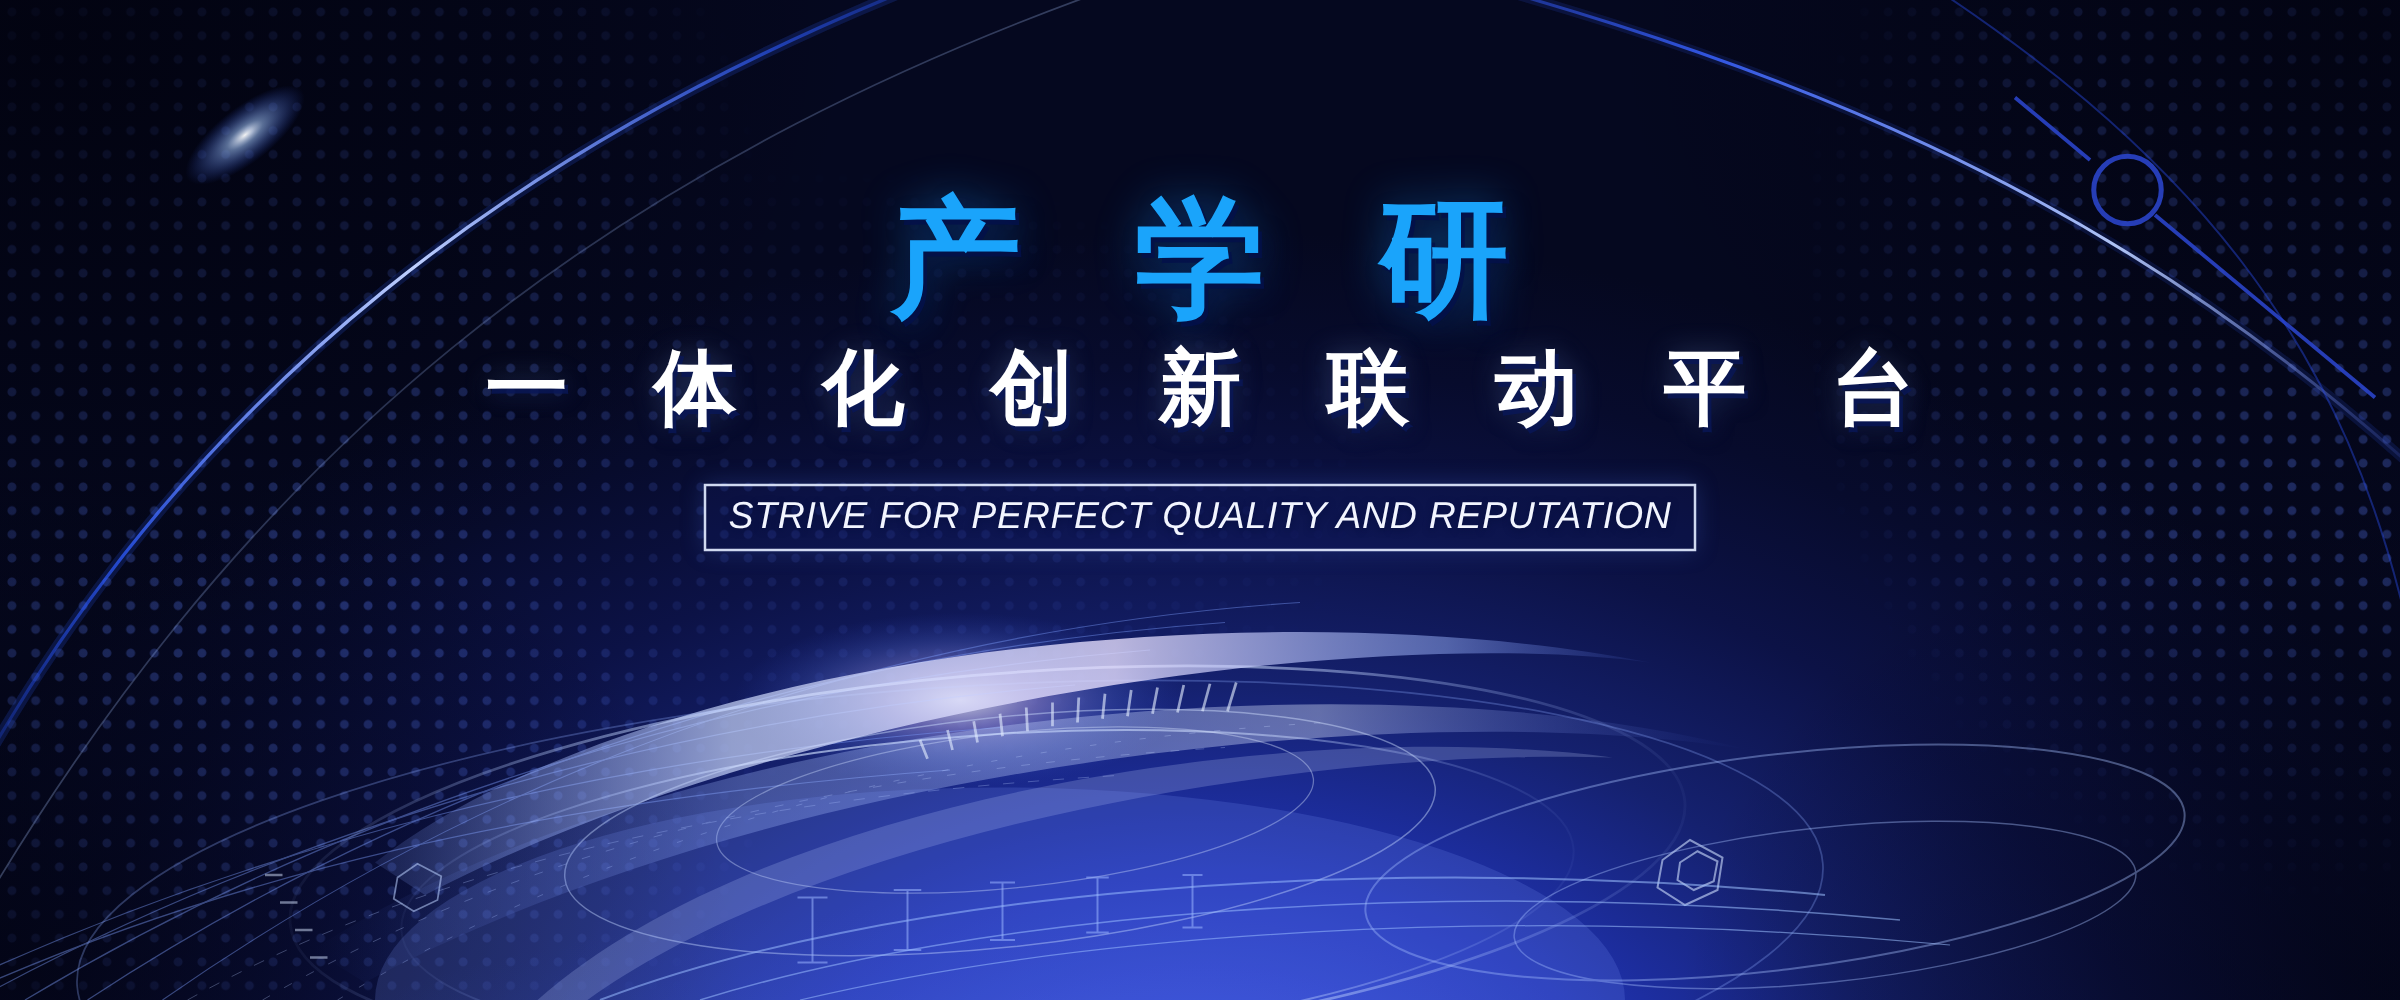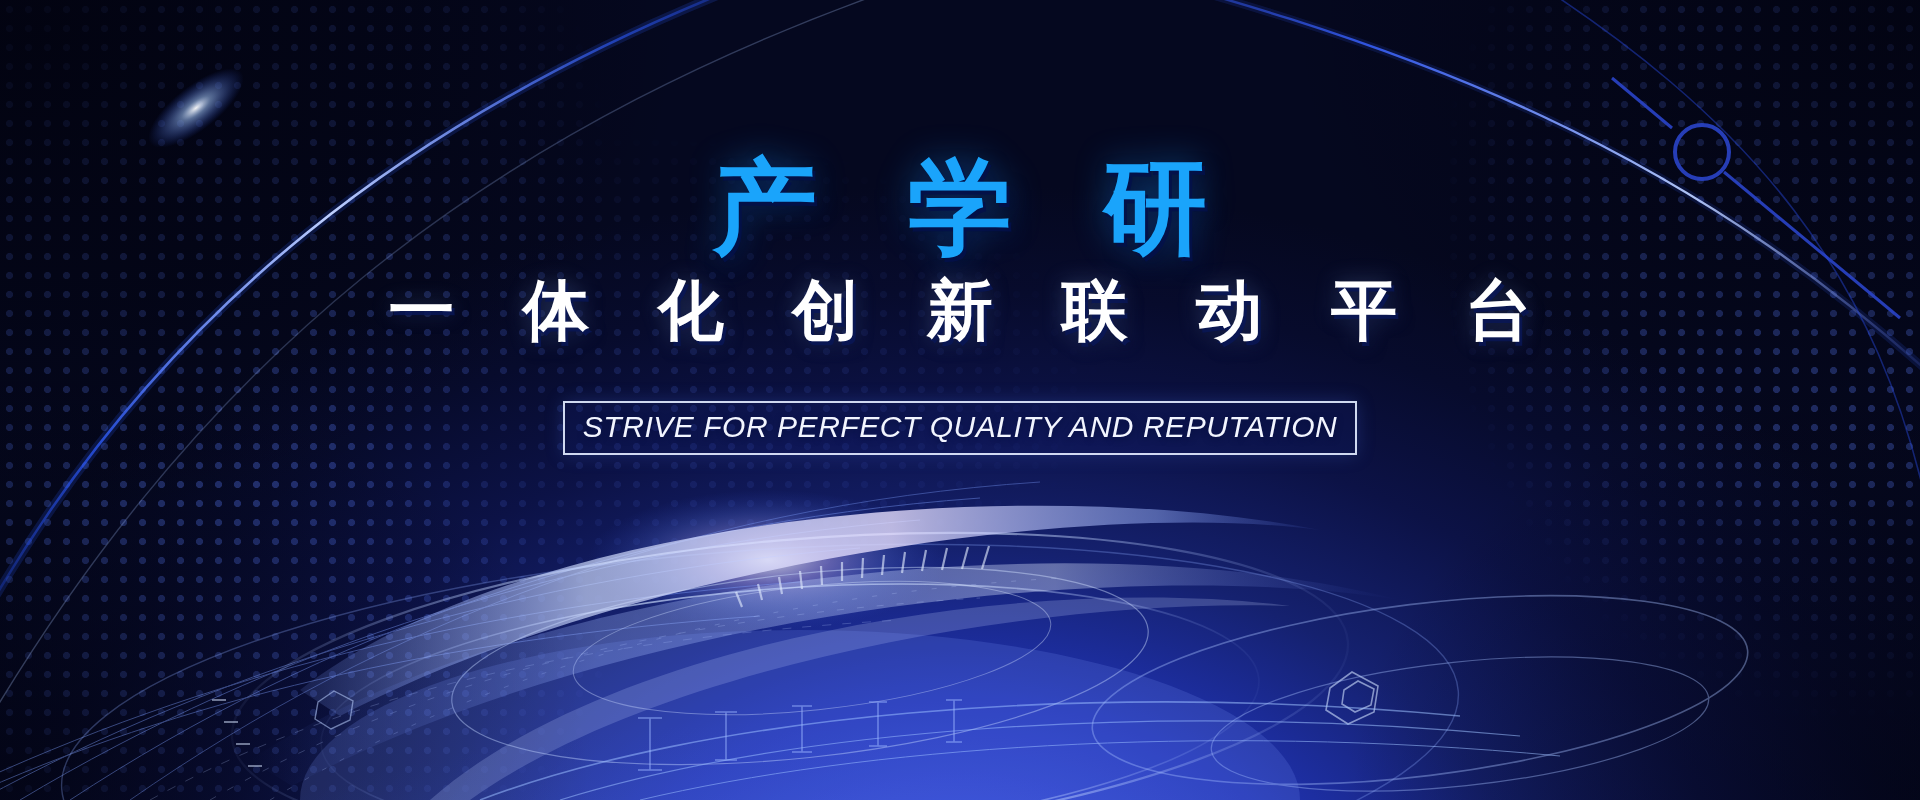--- a/index.html
+++ b/index.html
@@ -88,21 +88,21 @@
     text-indent:.22em;
     color:#ffffff;
     text-shadow:
       3px 4px 0 rgba(9,22,88,.80),
       5px 7px 14px rgba(4,10,48,.55),
       0 0 22px rgba(150,190,255,.30);
     white-space:nowrap;
     font-family:Liberation Mono, monospace;
   }
   .tagline-wrap{
-    margin-top:48px;
+    margin-top:34px;
     border:2px solid rgba(226,234,255,.92);
     padding:9px 18px 11px;
     background:rgba(28,48,168,.10);
     box-shadow:0 0 18px rgba(70,110,230,.25);
   }
   .tagline{
     font-size:30px;line-height:1;
     font-style:italic;
     font-weight:400;
     letter-spacing:.018em;

